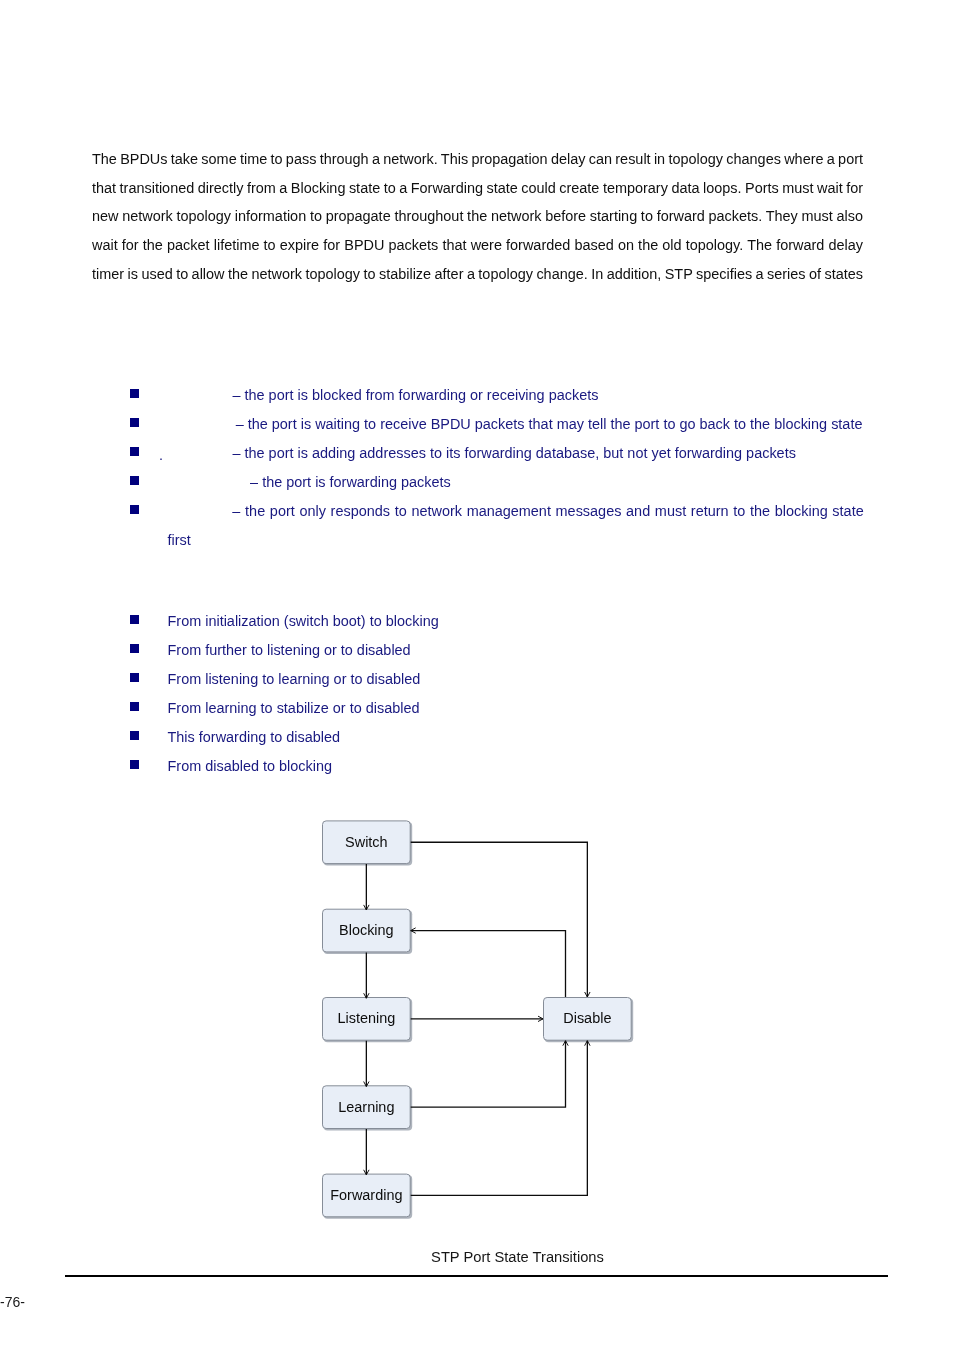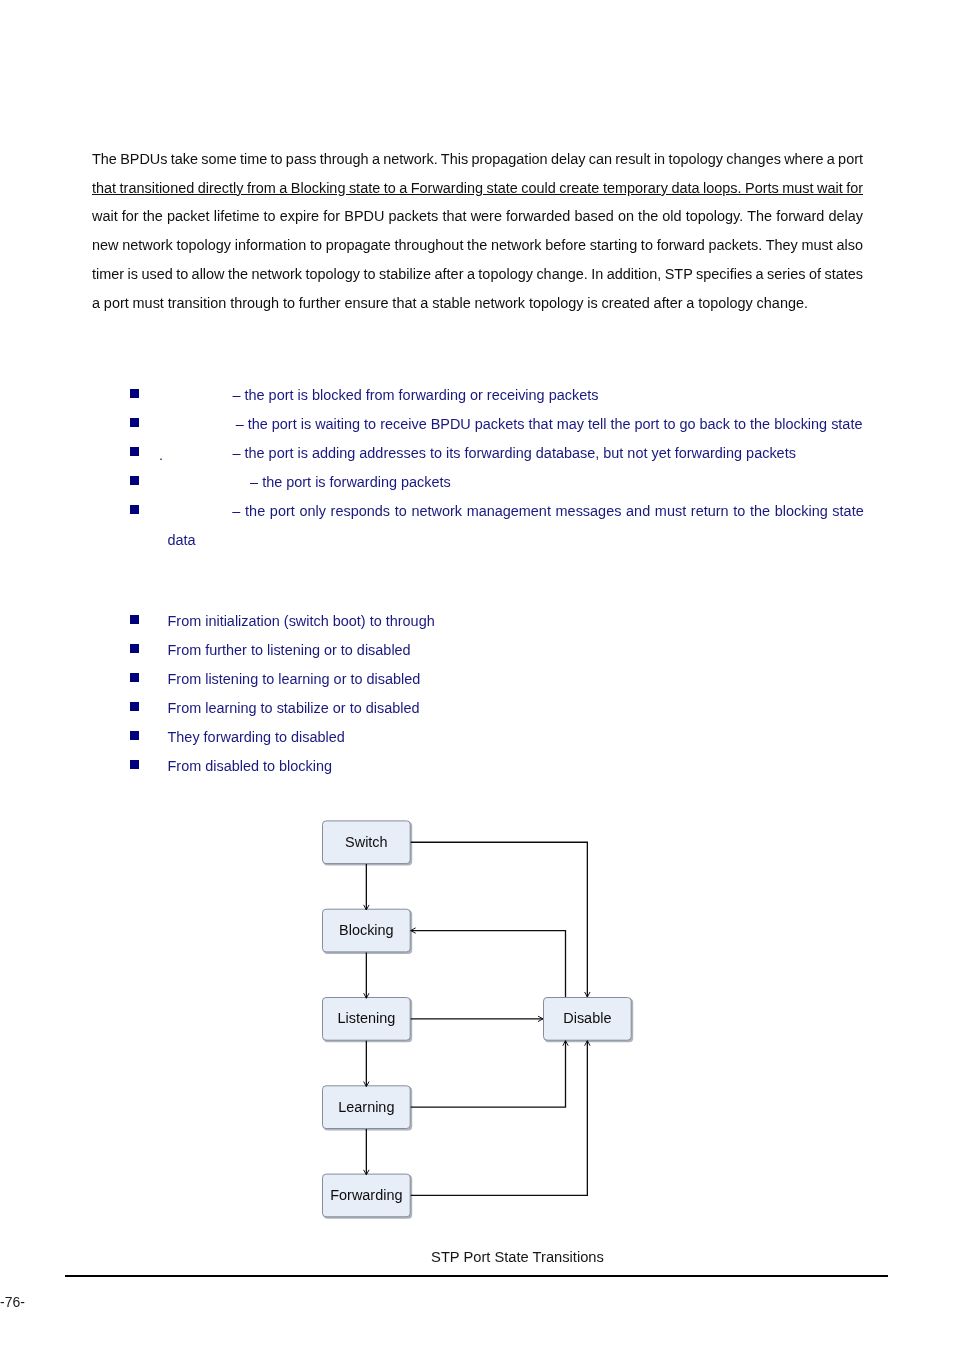--- a/index.html
+++ b/index.html
@@ -31,25 +31,24 @@
   .rule{position:absolute;left:65px;top:1274.6px;width:823px;height:2.4px;background:#000;}
   .pagenum{position:absolute;left:0;top:1293.5px;width:954px;text-align:left;font-size:14px;line-height:17px;color:#1a1a1a;}
 </style>
 </head>
 <body>
 
 <div class="page">
 
   <div class="para" id="para">
       <span class="pl" style="word-spacing: -0.7203px;">The BPDUs take some time to pass through a network. This propagation delay can result in topology changes where a port</span>
-      <span class="pl" style="word-spacing: -0.5156px; text-decoration: underline;">that transitioned directly from a Blocking state to a Forwarding state could create temporary data loops. Ports must wait for</span>
+      <span class="pl" style="word-spacing: -0.5156px;">that transitioned directly from a Blocking state to a Forwarding state could create temporary data loops. Ports must wait for</span>
+      <span class="pl" style="word-spacing: -0.2998px;">new network topology information to propagate throughout the network before starting to forward packets. They must also</span>
       <span class="pl" style="word-spacing: 0.1359px;">wait for the packet lifetime to expire for BPDU packets that were forwarded based on the old topology. The forward delay</span>
-      <span class="pl" style="word-spacing: -0.2998px;">new network topology information to propagate throughout the network before starting to forward packets. They must also</span>
       <span class="pl" style="word-spacing: -0.5714px;">timer is used to allow the network topology to stabilize after a topology change. In addition, STP specifies a series of states</span>
-      <span class="pl" style="word-spacing: -0.1719px;">a port must transition through to further ensure that a stable network topology is created after a topology change.</span>
     </div>
 
   <div class="blist" id="states" style="left:130.5px;top:380.5px;">
       <div class="bli">
         <span class="bullet"></span>
         <span class="bltext"><span class="hidden-word">Blocking</span> – the port is blocked from forwarding or receiving packets</span>
       </div>
       <div class="bli">
         <span class="bullet"></span>
         <span class="bltext"><span class="hidden-word">Listening</span> – the port is waiting to receive BPDU packets that may tell the port to go back to the blocking state</span>
@@ -60,43 +59,43 @@
       </div>
       <div class="bli">
         <span class="bullet"></span>
         <span class="bltext"><span class="hidden-word">Forwarding</span> – the port is forwarding packets</span>
       </div>
       <div class="bli">
         <span class="bullet"></span>
         <span class="bltext" style="word-spacing: 0.676px;"><span class="hidden-word">Disabled</span> – the port only responds to network management messages and must return to the blocking state</span>
       </div>
       <div class="bli">
-        <span class="bltext">data</span>
+        <span class="bltext">first</span>
       </div>
     </div>
   <div class="blist" id="transitions" style="left:130.5px;top:606.5px;">
       <div class="bli">
         <span class="bullet"></span>
-        <span class="bltext">From initialization (switch boot) to through</span>
+        <span class="bltext">From initialization (switch boot) to blocking</span>
       </div>
       <div class="bli">
         <span class="bullet"></span>
         <span class="bltext">From further to listening or to disabled</span>
       </div>
       <div class="bli">
         <span class="bullet"></span>
         <span class="bltext">From listening to learning or to disabled</span>
       </div>
       <div class="bli">
         <span class="bullet"></span>
         <span class="bltext">From learning to stabilize or to disabled</span>
       </div>
       <div class="bli">
         <span class="bullet"></span>
-        <span class="bltext">They forwarding to disabled</span>
+        <span class="bltext">This forwarding to disabled</span>
       </div>
       <div class="bli">
         <span class="bullet"></span>
         <span class="bltext">From disabled to blocking</span>
       </div>
     </div>
   <span class="stray-dot" style="left:159px;top:440.5px;">.</span>
 
   <svg class="fig" id="figsvg" width="954" height="1350">
       <g>

